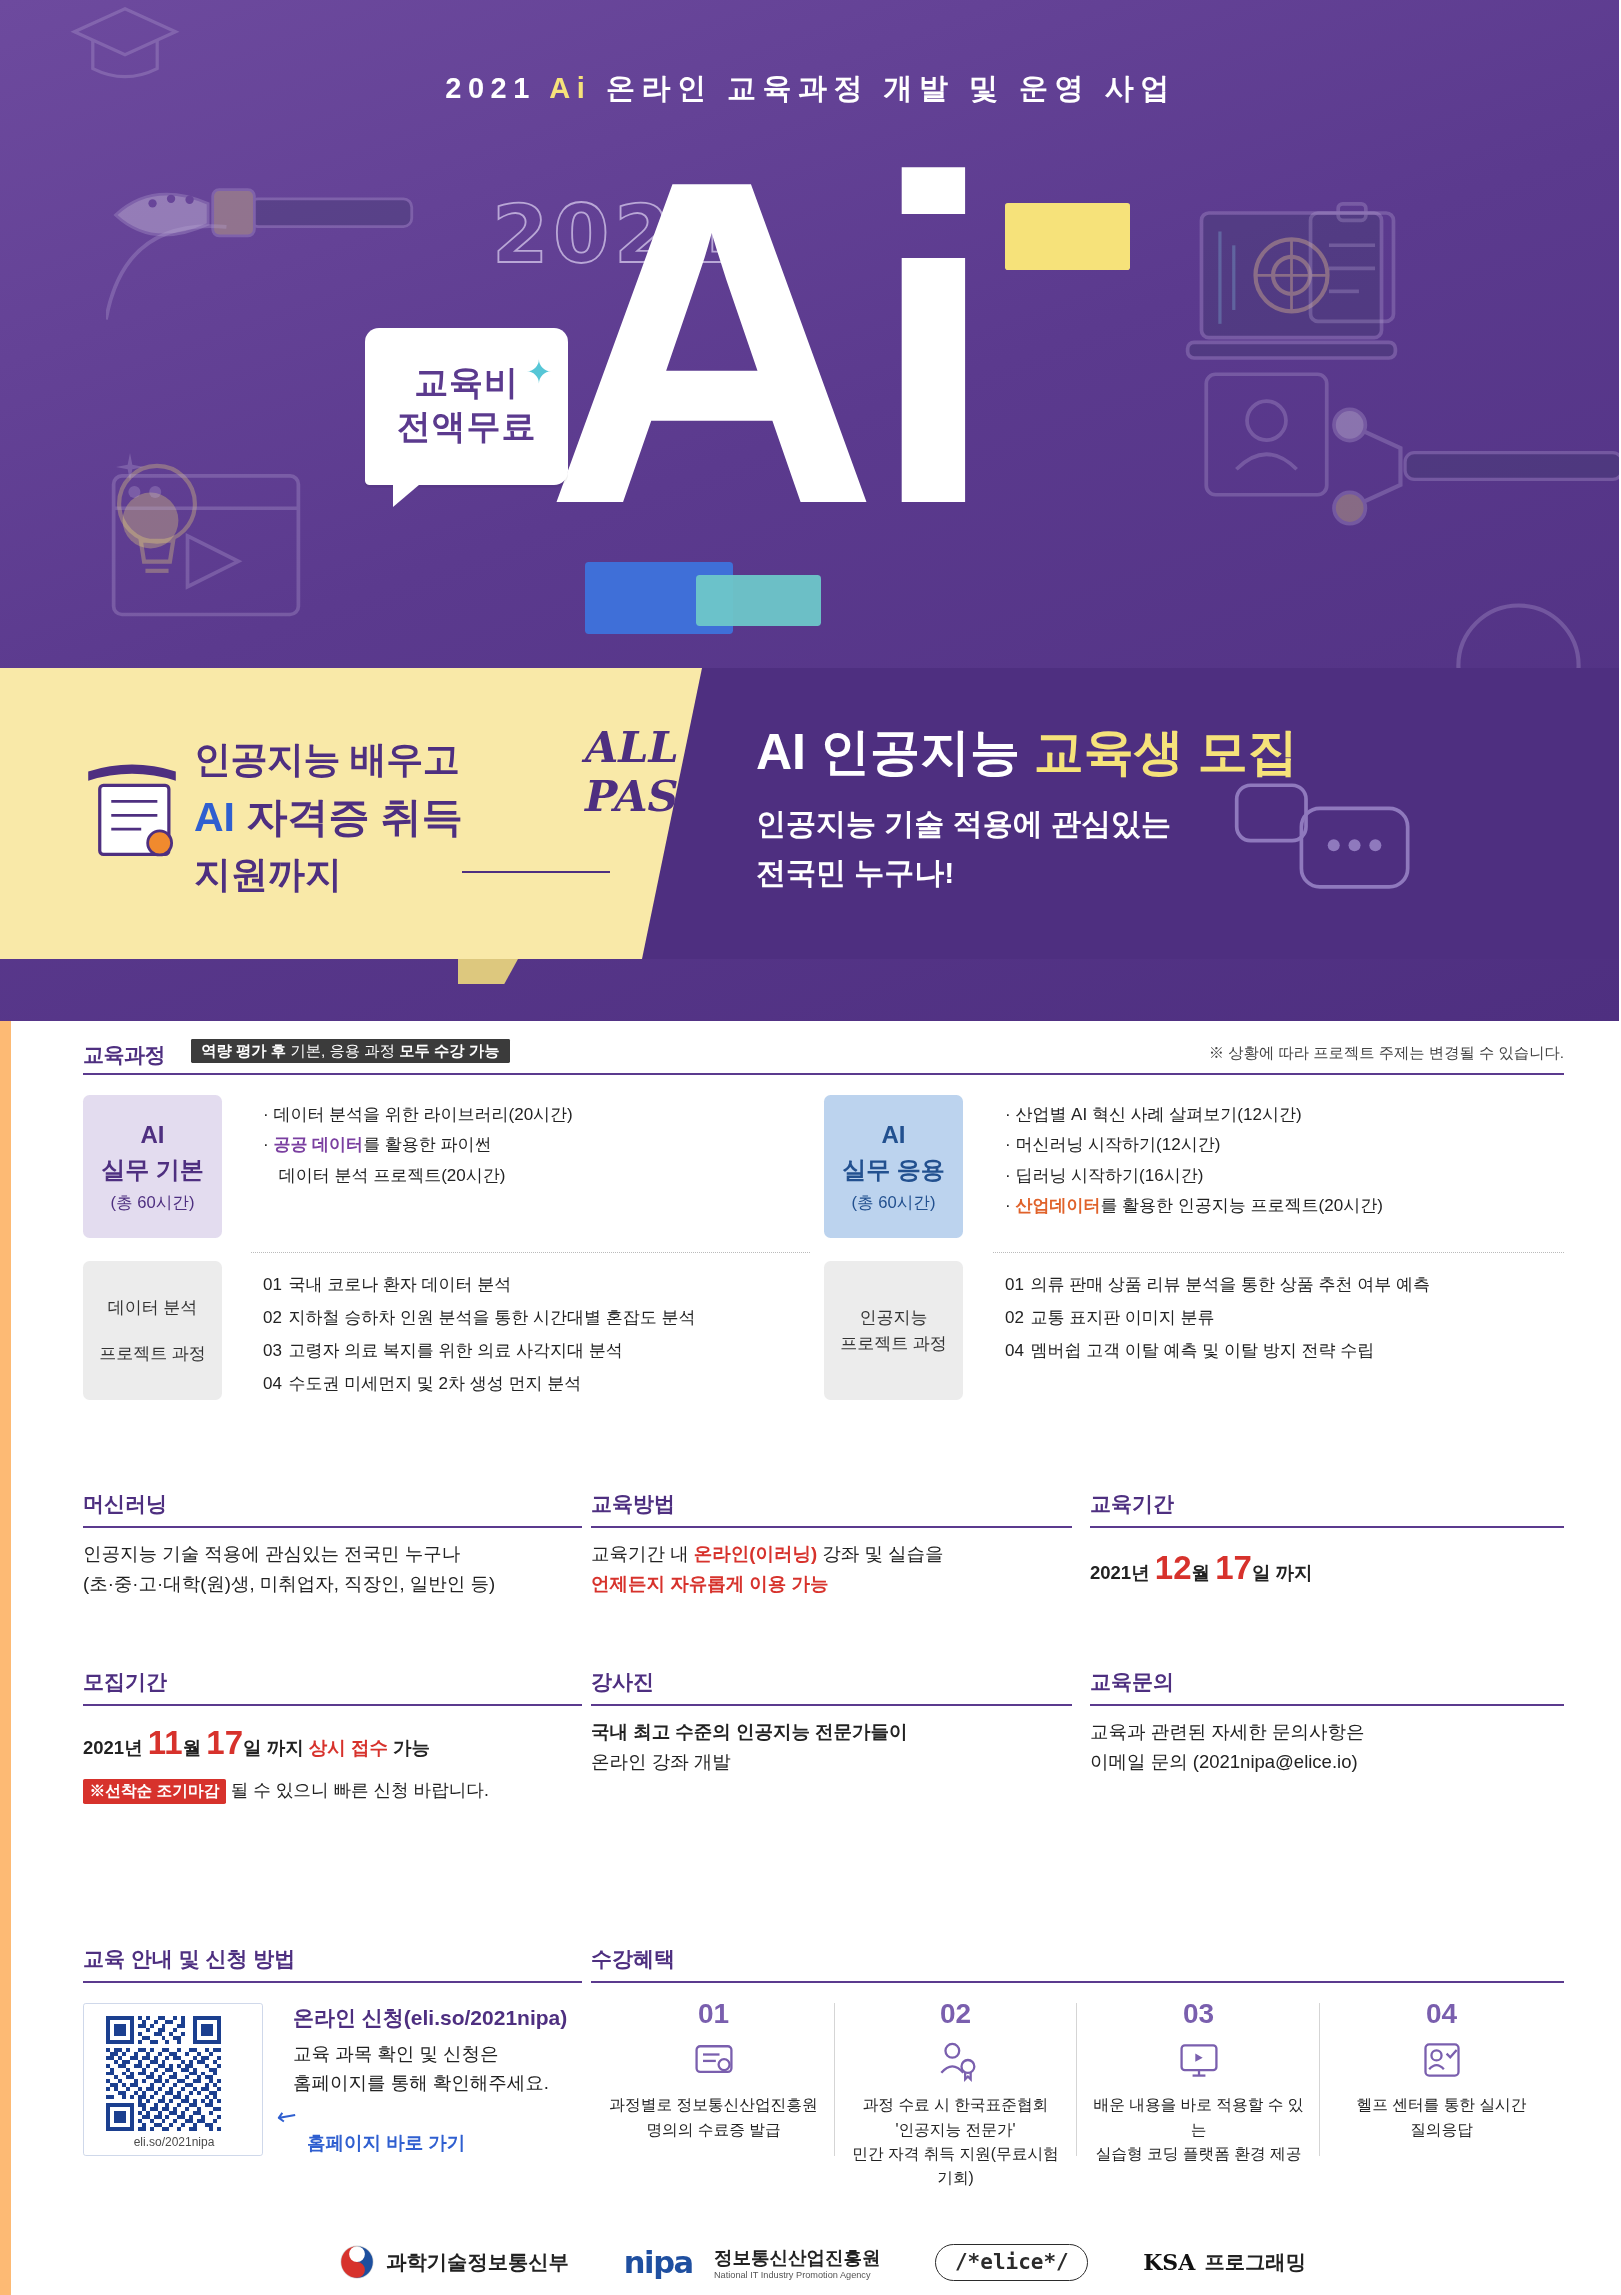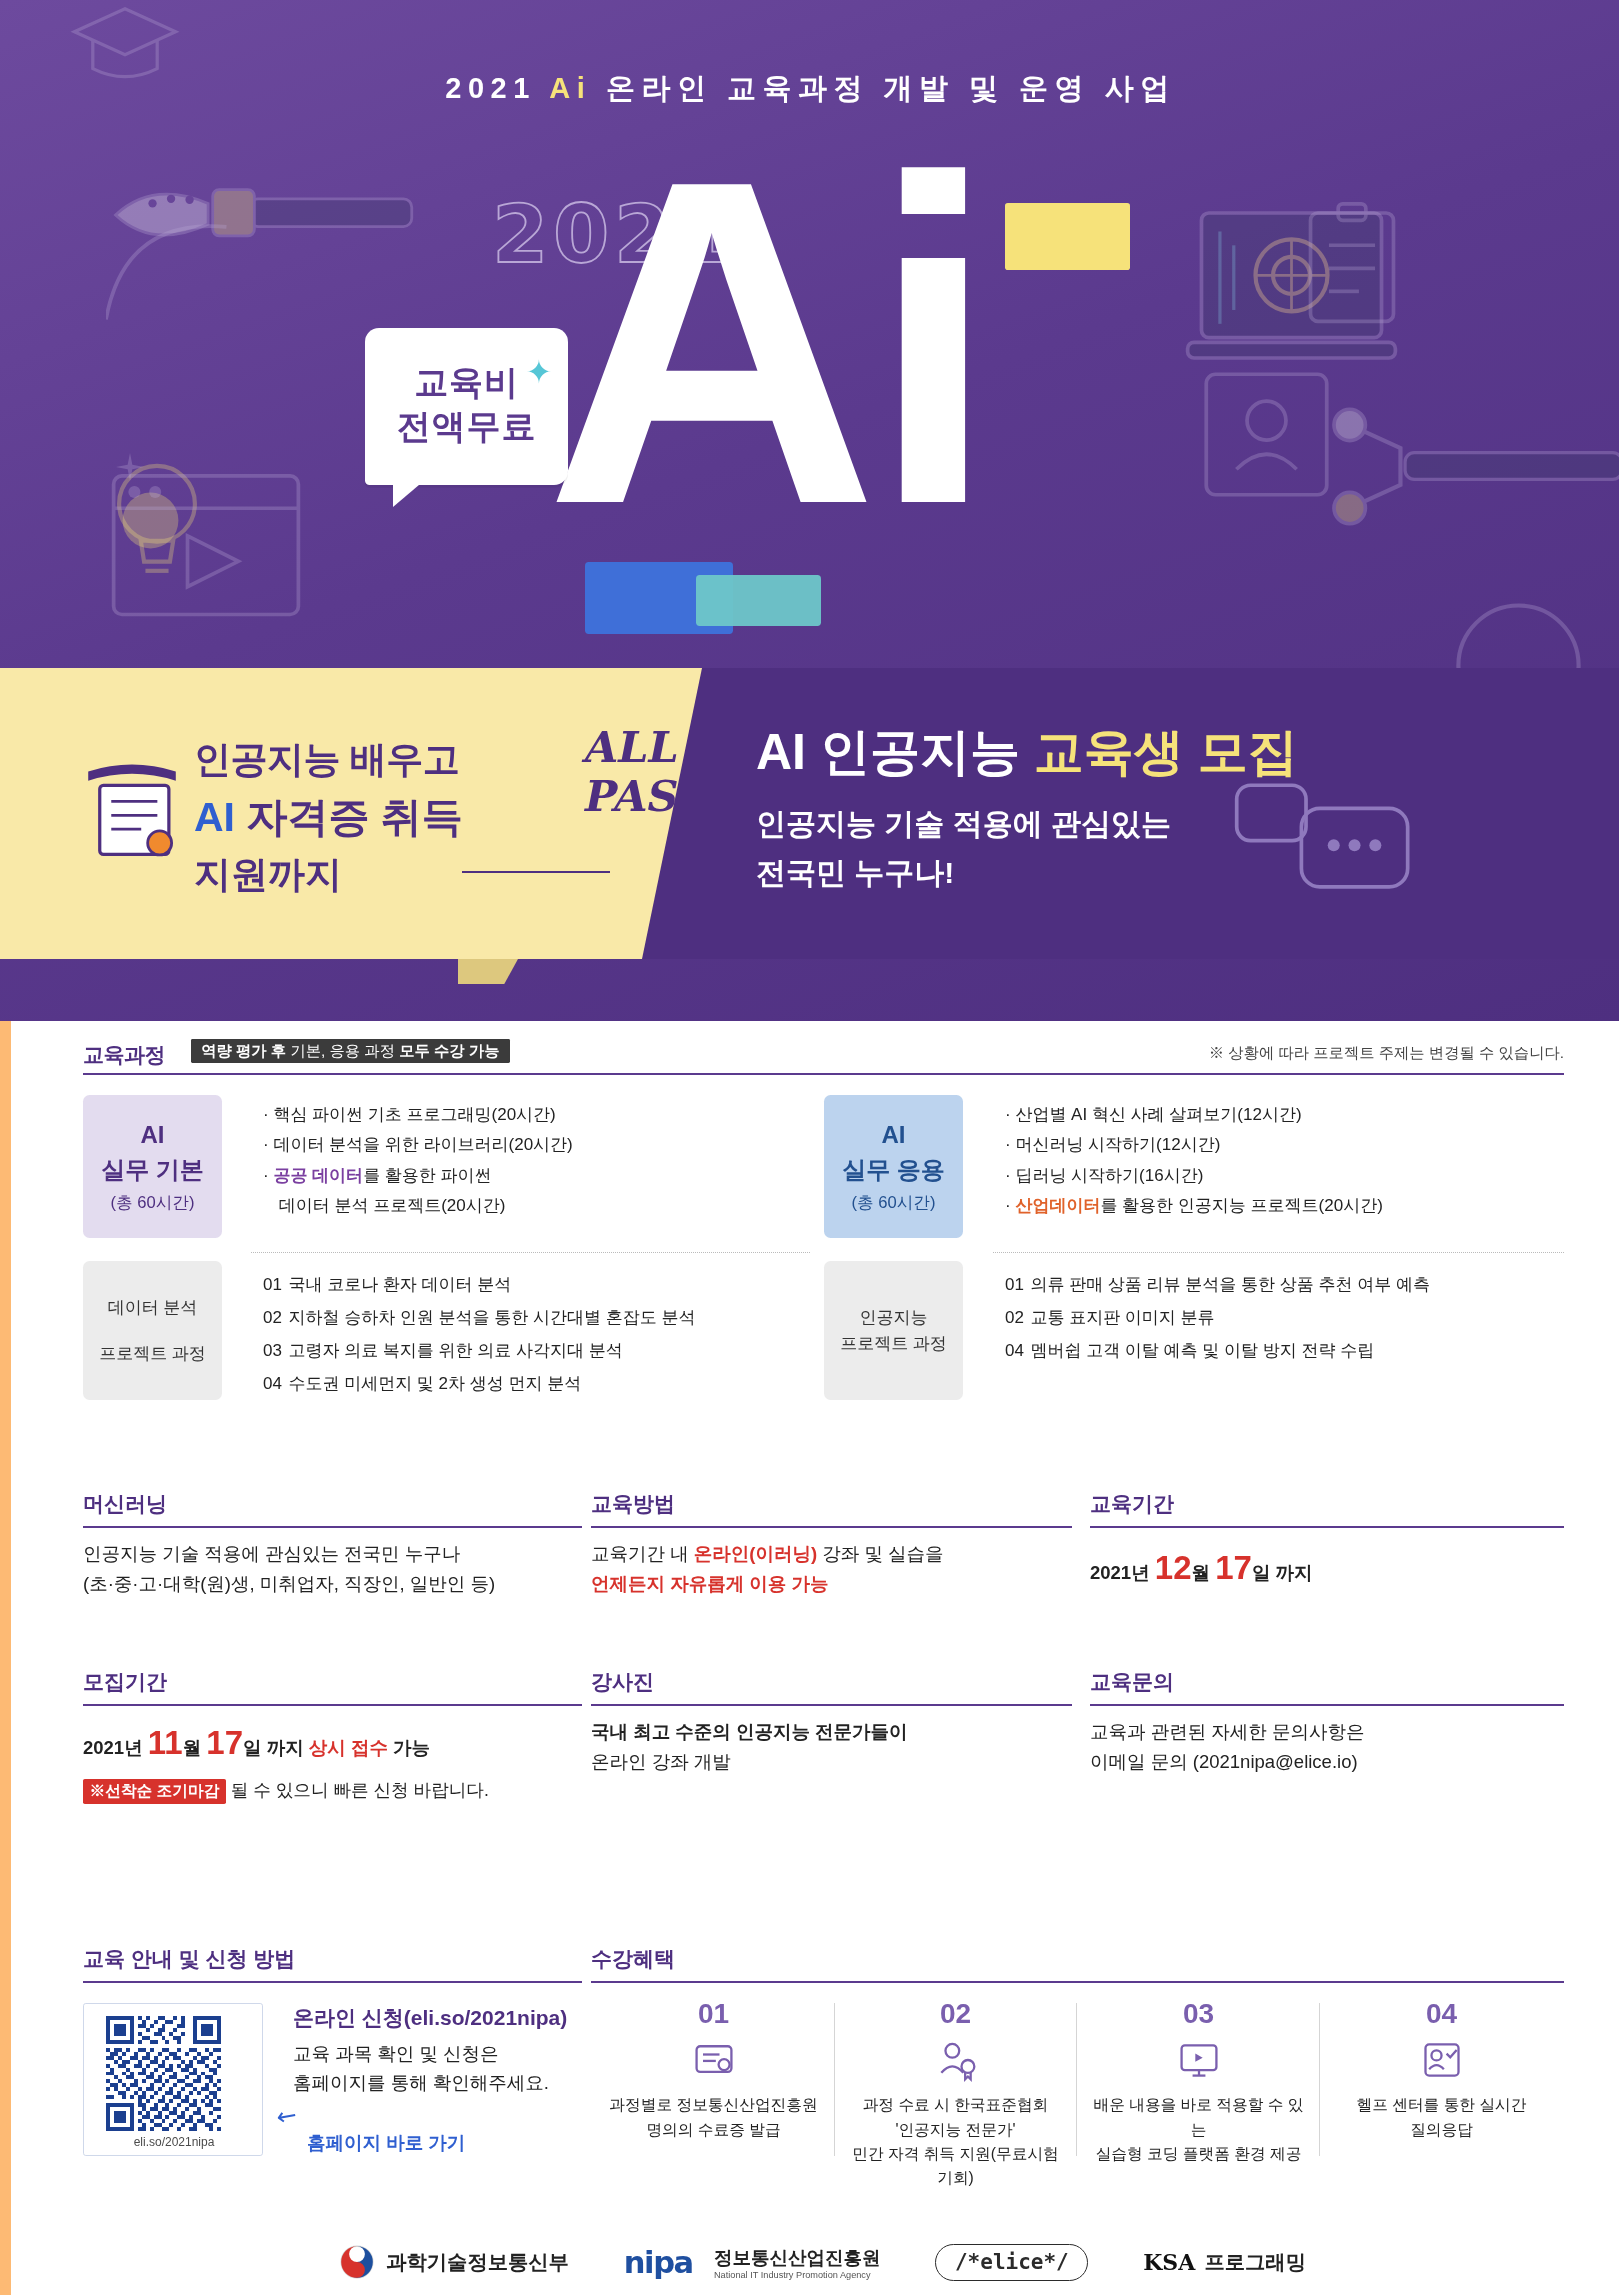--- a/index.html
+++ b/index.html
@@ -347,21 +347,20 @@
     </div>
     <div class="curr-note">※ 상황에 따라 프로젝트 주제는 변경될 수 있습니다.</div>
     <div class="curr-rule"></div>
 
     <div class="cbox basic">
       <div class="l1">AI</div>
       <div class="l2">실무 기본</div>
       <div class="l3">(총 60시간)</div>
     </div>
     <div class="clist basic">
-      <div>· 핵심 파이썬 기초 프로그래밍(20시간)</div>
       <div>· 데이터 분석을 위한 라이브러리(20시간)</div>
       <div>
         <span>· </span><span class="hl-p">공공 데이터</span><span>를 활용한 파이썬</span>
       </div>
       <div style="padding-left:15.7px;">데이터 분석 프로젝트(20시간)</div>
     </div>
     <div class="dot-sep"></div>
     <div class="pbox basic">
       <div>데이터 분석</div>
       <div>프로젝트 과정</div>

